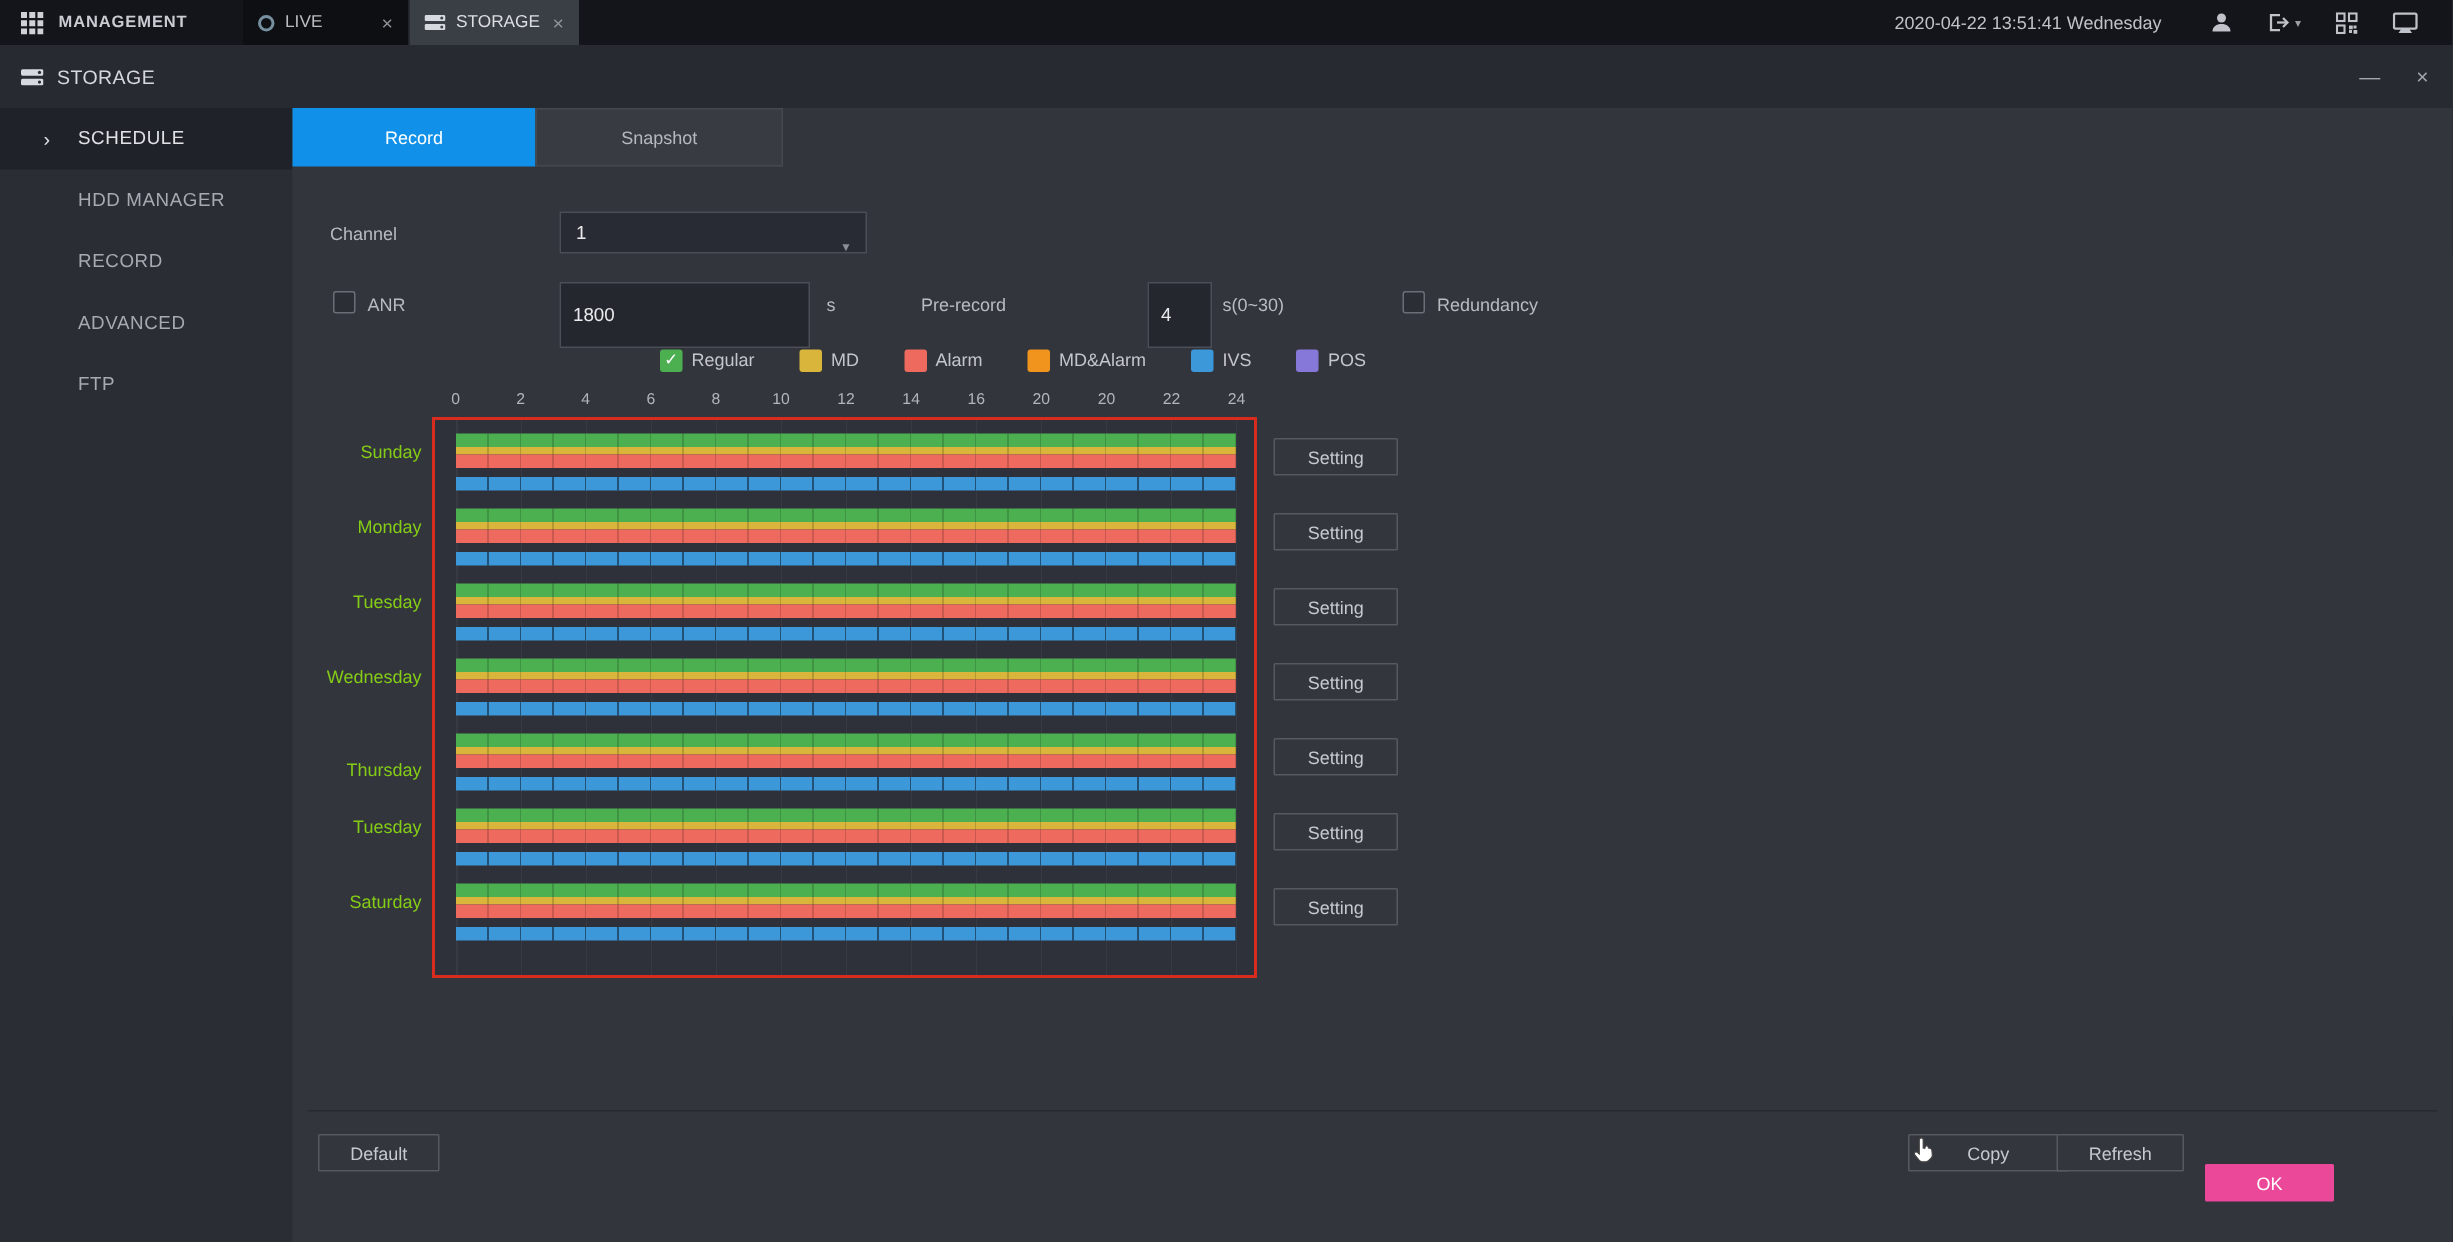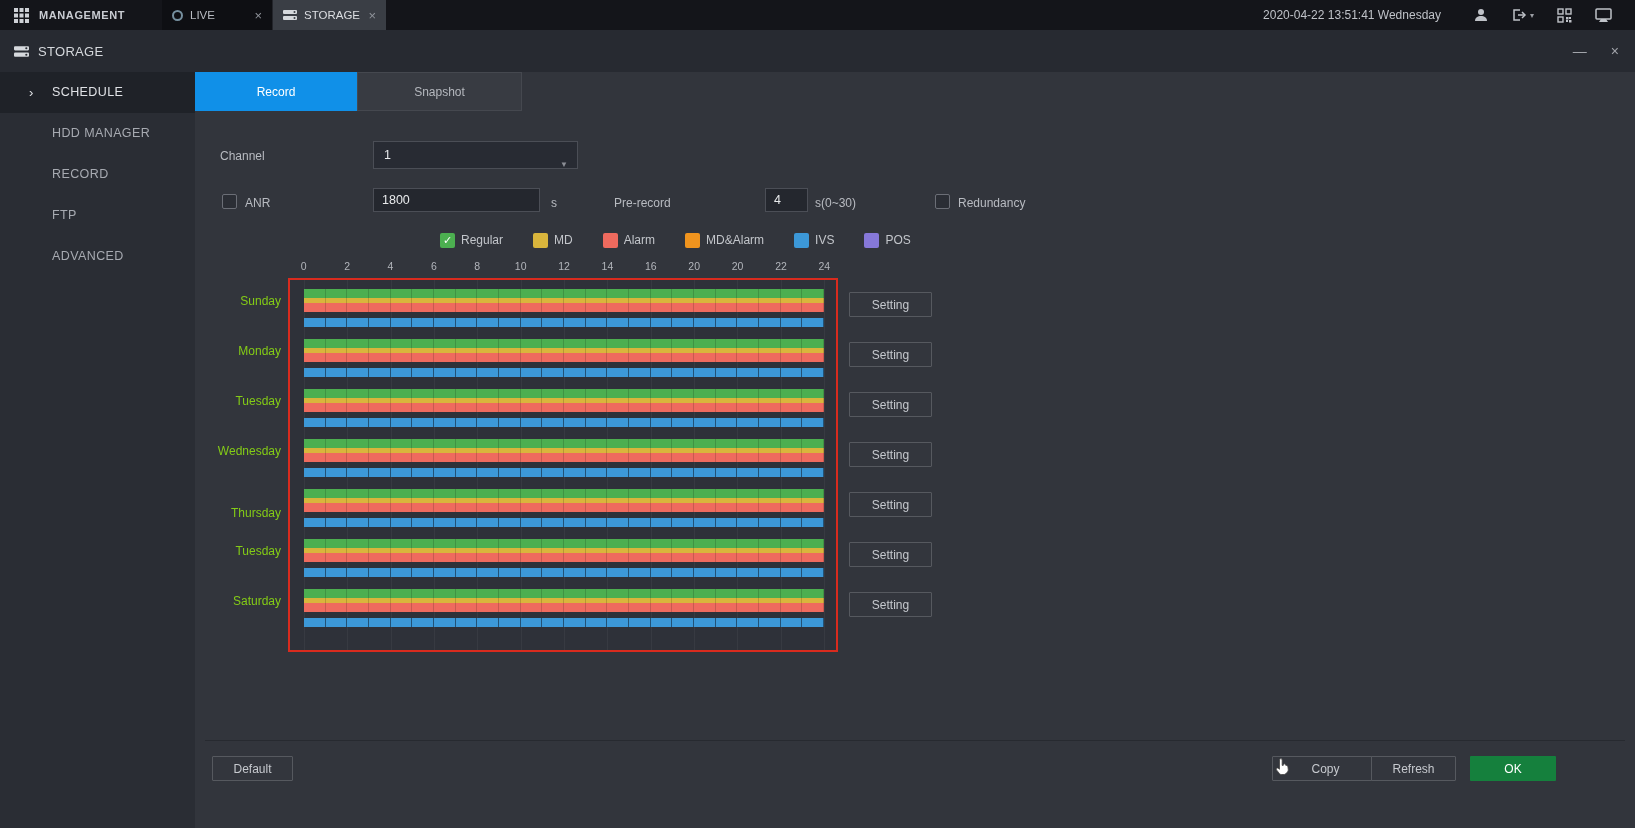--- a/index.html
+++ b/index.html
@@ -36,21 +36,21 @@
   .main { position:absolute; left:195px; top:72px; width:1440px; height:756px; background:#32353c; }
 
   .rec-tab { position:absolute; top:0; height:39px; font-size:12px; display:flex; align-items:center; justify-content:center; cursor:default; }
   .rec-tab.record { left:0; width:162px; color:#ffffff; }
   .rec-tab.snapshot { left:162px; width:165px; background:#383b42; border:1px solid #45484f; color:#b5b8be; }
 
   .flabel { position:absolute; font-size:12px; color:#b8bbc1; white-space:nowrap; }
   .dropdown { position:absolute; left:178px; top:69px; width:205px; height:28px; background:#282b33; border:1px solid #4b4e56; color:#e7e9eb; font-size:12.5px; line-height:26px; padding-left:10px; }
   .dd-chevron { position:absolute; right:9px; top:10px; font-size:8px; color:#8b8e95; }
   .cb { position:absolute; width:15px; height:15px; background:#2b2e35; border:1px solid #6b6e76; border-radius:2px; }
-  .tinput { position:absolute; height:24px; background:#24272e; border:1px solid #4b4e56; color:#e8eaec; font-size:12.5px; padding-left:8px; font-family:"Liberation Sans", sans-serif; }
+  .tinput { position:absolute; height:44px; background:#24272e; border:1px solid #4b4e56; color:#e8eaec; font-size:12.5px; padding-left:8px; font-family:"Liberation Sans", sans-serif; }
 
   .legend { position:absolute; left:245px; top:160px; height:16px; display:flex; gap:30px; align-items:center; }
   .lg-item { display:flex; align-items:center; gap:6px; }
   .swatch { width:15px; height:15px; border-radius:2px; font-size:11px; color:#fff; text-align:center; line-height:15px; }
   .lg-item span.lg-txt { font-size:12px; color:#c3c6cb; }
 
   .axis { position:absolute; left:87px; top:188px; width:564px; display:flex; }
   .axis span { flex:1; text-align:center; font-size:10.5px; color:#b2b5bb; }
 
   .chart { position:absolute; left:93px; top:206px; width:550px; height:374px; border:2px solid #d92b1e; background:#2e3139; }
@@ -178,22 +178,22 @@
     </div>
   </div>
 
   <div class="sidebar">
     <div class="side-item active">
       <span class="side-arrow">›</span>
       <span>SCHEDULE</span>
     </div>
     <div class="side-item">HDD MANAGER</div>
     <div class="side-item">RECORD</div>
+    <div class="side-item">ADVANCED</div>
     <div class="side-item">FTP</div>
-    <div class="side-item">ADVANCED</div>
   </div>
 
   <div class="main">
 
     <div class="rec-tab record" style="background-color: rgb(16, 144, 232);">Record</div>
     <div class="rec-tab snapshot">Snapshot</div>
 
     <div class="flabel" style="left:25px; top:77px;">Channel</div>
     <div class="dropdown">
       <span>1</span>
@@ -311,20 +311,20 @@
     <button class="btn setting-btn i2">Setting</button>
     <button class="btn setting-btn i3">Setting</button>
     <button class="btn setting-btn i4">Setting</button>
     <button class="btn setting-btn i5">Setting</button>
     <button class="btn setting-btn i6">Setting</button>
 
     <div class="footer-sep"></div>
     <button class="btn f-btn f-default">Default</button>
     <button class="btn f-btn f-copy">Copy</button>
     <button class="btn f-btn f-refresh">Refresh</button>
-    <button class="btn f-btn f-ok" style="background-color: #15803d;">OK</button>
+    <button class="btn f-btn f-ok" style="background-color: #ec4899; margin-top: 20px;">OK</button>
   </div>
 
   <svg class="cursor" viewBox="0 0 24 24">
     <path d="M9 3.5c0-.9.7-1.6 1.6-1.6.9 0 1.6.7 1.6 1.6V10l1.2.2.3-1c.2-.7 1-1.1 1.7-.9.7.2 1.1.9 1 1.6l1.1.2c.8.1 1.5.8 1.6 1.6l.4 3.7c.1 1-.3 2-1 2.7l-2.1 2.1c-.5.5-1.2.8-1.9.8h-3.4c-.8 0-1.6-.4-2.1-1l-3.6-4.5c-.5-.6-.4-1.5.2-2 .5-.4 1.3-.4 1.8 0l1.6 1.2V3.5z" fill="#ffffff" stroke="#444444" stroke-width="1"></path>
   </svg>
 
 </div>
 
 </body></html>

